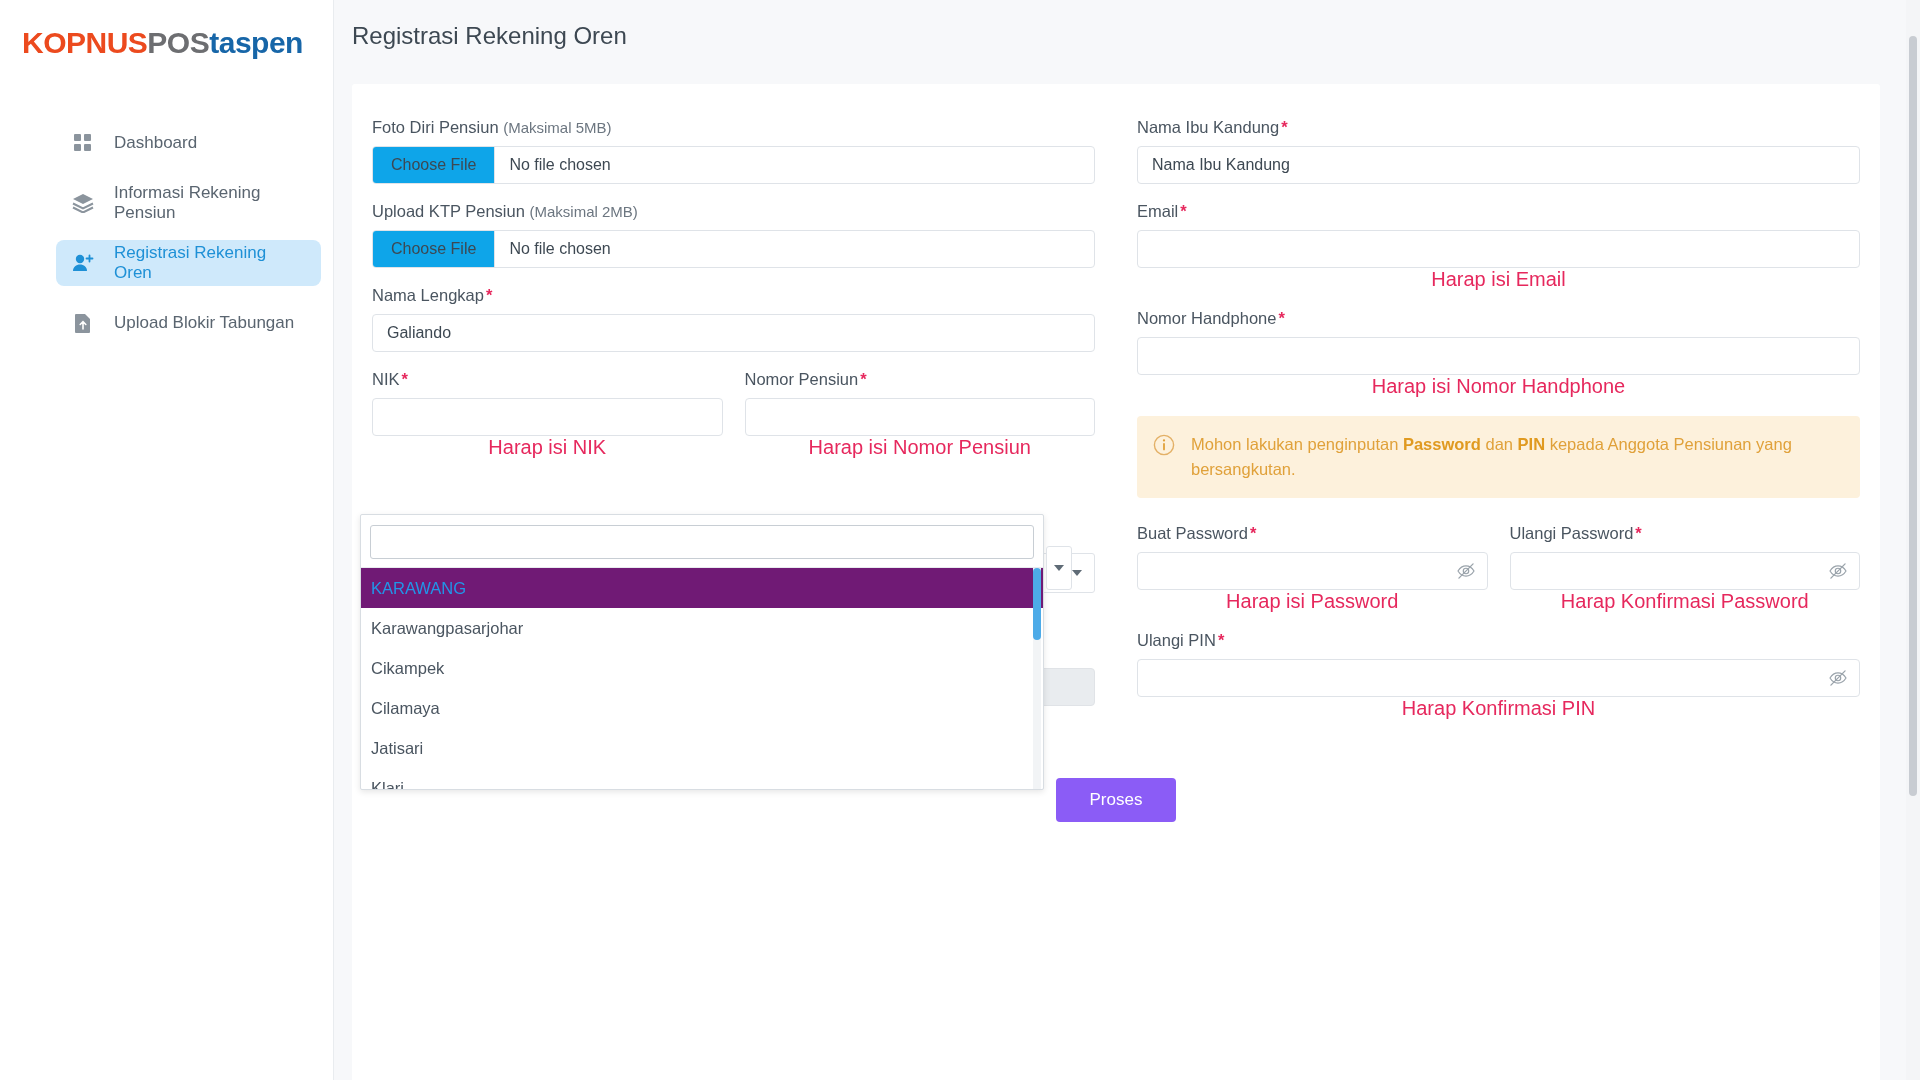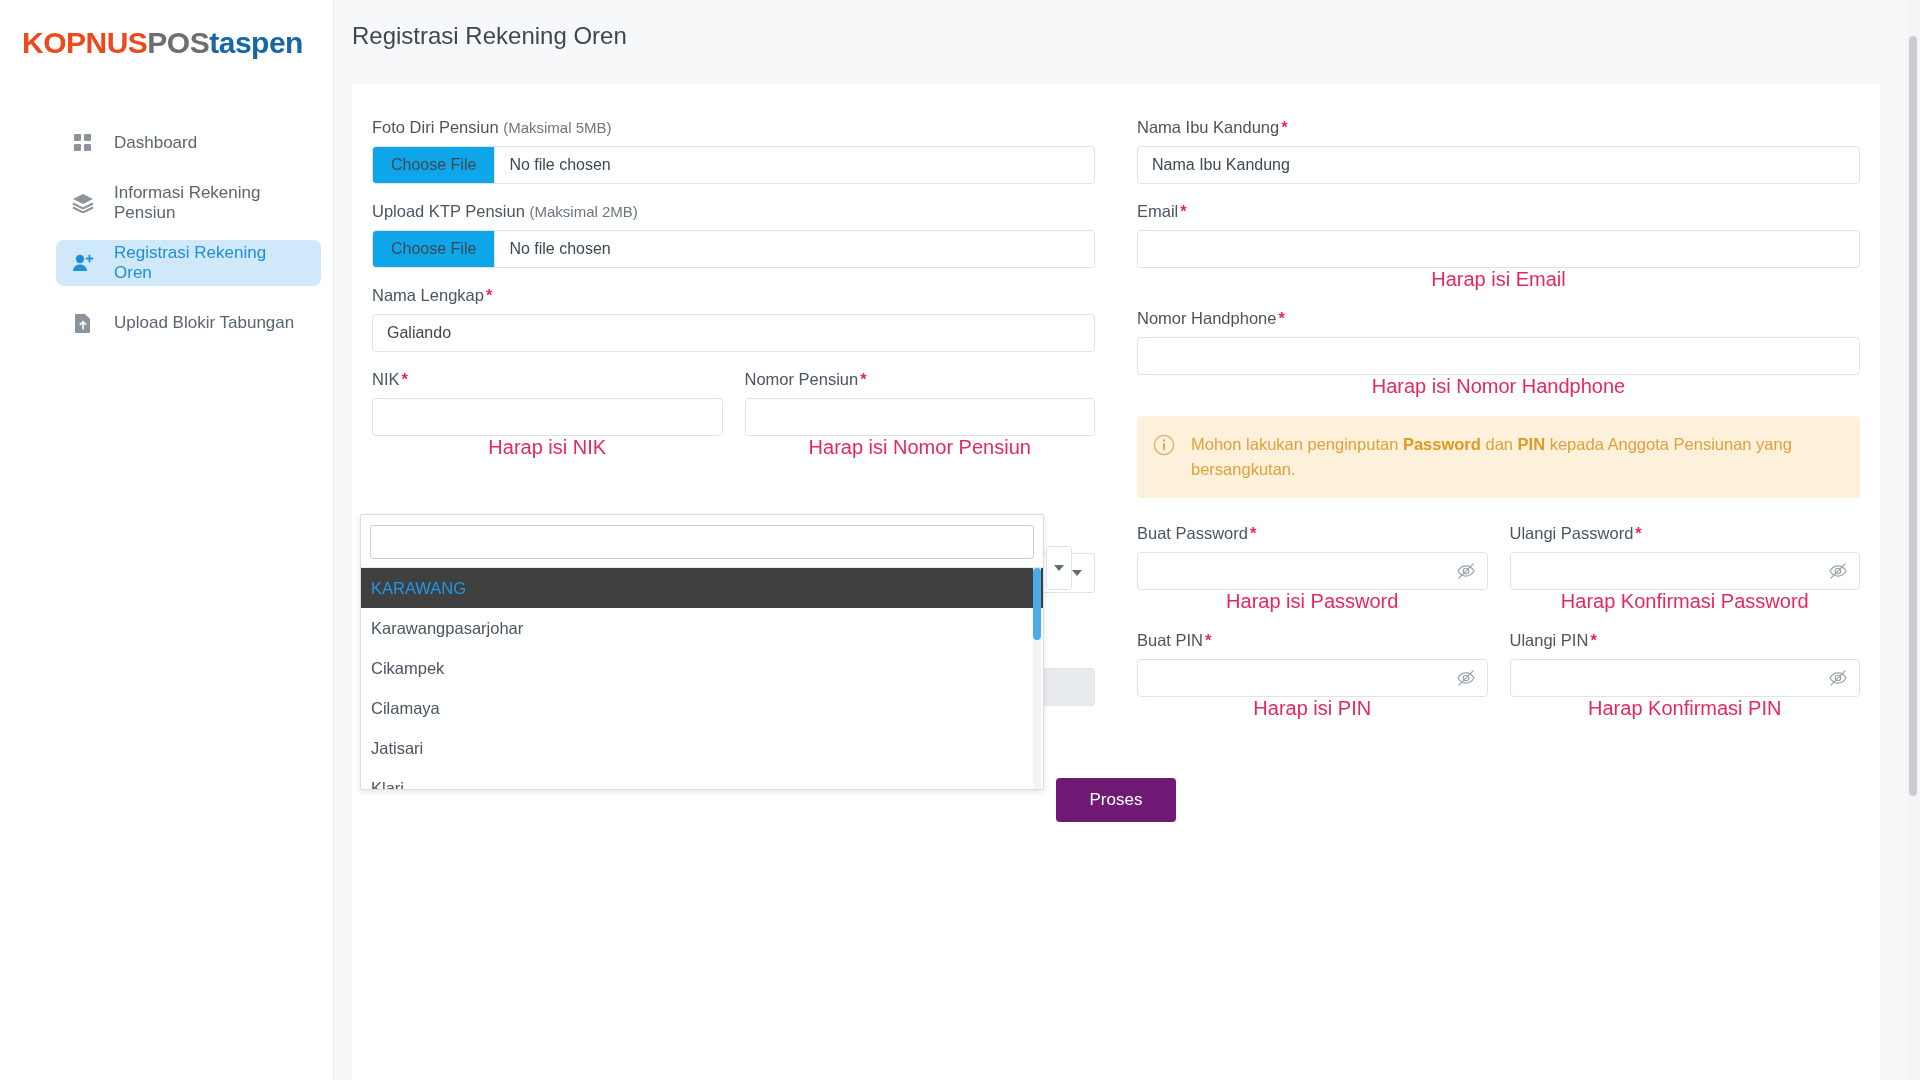--- a/index.html
+++ b/index.html
@@ -203,21 +203,21 @@
   }
   .dd-item {
     height: 40px;
     display: flex; align-items: center;
     padding: 0 0 0 10px;
     font-size: 16.5px;
     color: #4a5560;
     cursor: pointer;
   }
   .dd-item.sel {
-    background: #404040;
+    background: #701a75;
     color: #2196e8;
   }
   .dd-scrollbar {
     position: absolute;
     right: 2px; top: 0;
     width: 8px; height: 222px;
     background: #f2f4f6;
   }
   .dd-thumb {
     position: absolute;
@@ -266,21 +266,21 @@
   }
   .alert-text b { color: #e09a20; font-weight: 700; }
 
   
   .actions {
     display: flex; justify-content: center;
     margin-top: 40px;
     padding-bottom: 40px;
   }
   .btn-primary {
-    background: #701a75;
+    background: #8b5cf6;
     color: #fff;
     border: none;
     border-radius: 4px;
     font-size: 17px;
     padding: 12px 34px;
     cursor: pointer;
     font-family: "Liberation Sans", sans-serif;
   }
 
   
@@ -488,36 +488,20 @@
                       <path d="M3.2 18.8 18.8 3.2" stroke="#9aa3ab" stroke-width="1.4" stroke-linecap="round"></path>
                     </svg>
                 </span>
               </div>
               <span class="err">Harap Konfirmasi Password</span>
             </div>
           </div>
 
           <div class="row2">
             <div class="field">
-              <label class="label"><span>Buat PIN</span><span class="req">*</span></label>
-              <div class="pwdwrap">
-                <div class="input">
-                    <span></span>
-                  </div>
-                <span class="eye">
-                  <svg width="20" height="20" viewBox="0 0 22 22">
-                      <path d="M2.2 11S5.6 5.4 11 5.4 19.8 11 19.8 11 16.4 16.6 11 16.6 2.2 11 2.2 11z" fill="none" stroke="#9aa3ab" stroke-width="1.3"></path>
-                      <circle cx="11" cy="11" r="3" fill="none" stroke="#9aa3ab" stroke-width="1.3"></circle>
-                      <path d="M3.2 18.8 18.8 3.2" stroke="#9aa3ab" stroke-width="1.4" stroke-linecap="round"></path>
-                    </svg>
-                </span>
-              </div>
-              <span class="err">Harap isi PIN</span>
-            </div>
-            <div class="field">
               <label class="label"><span>Ulangi PIN</span><span class="req">*</span></label>
               <div class="pwdwrap">
                 <div class="input">
                     <span></span>
                   </div>
                 <span class="eye">
                   <svg width="20" height="20" viewBox="0 0 22 22">
                       <path d="M2.2 11S5.6 5.4 11 5.4 19.8 11 19.8 11 16.4 16.6 11 16.6 2.2 11 2.2 11z" fill="none" stroke="#9aa3ab" stroke-width="1.3"></path>
                       <circle cx="11" cy="11" r="3" fill="none" stroke="#9aa3ab" stroke-width="1.3"></circle>
                       <path d="M3.2 18.8 18.8 3.2" stroke="#9aa3ab" stroke-width="1.4" stroke-linecap="round"></path>

